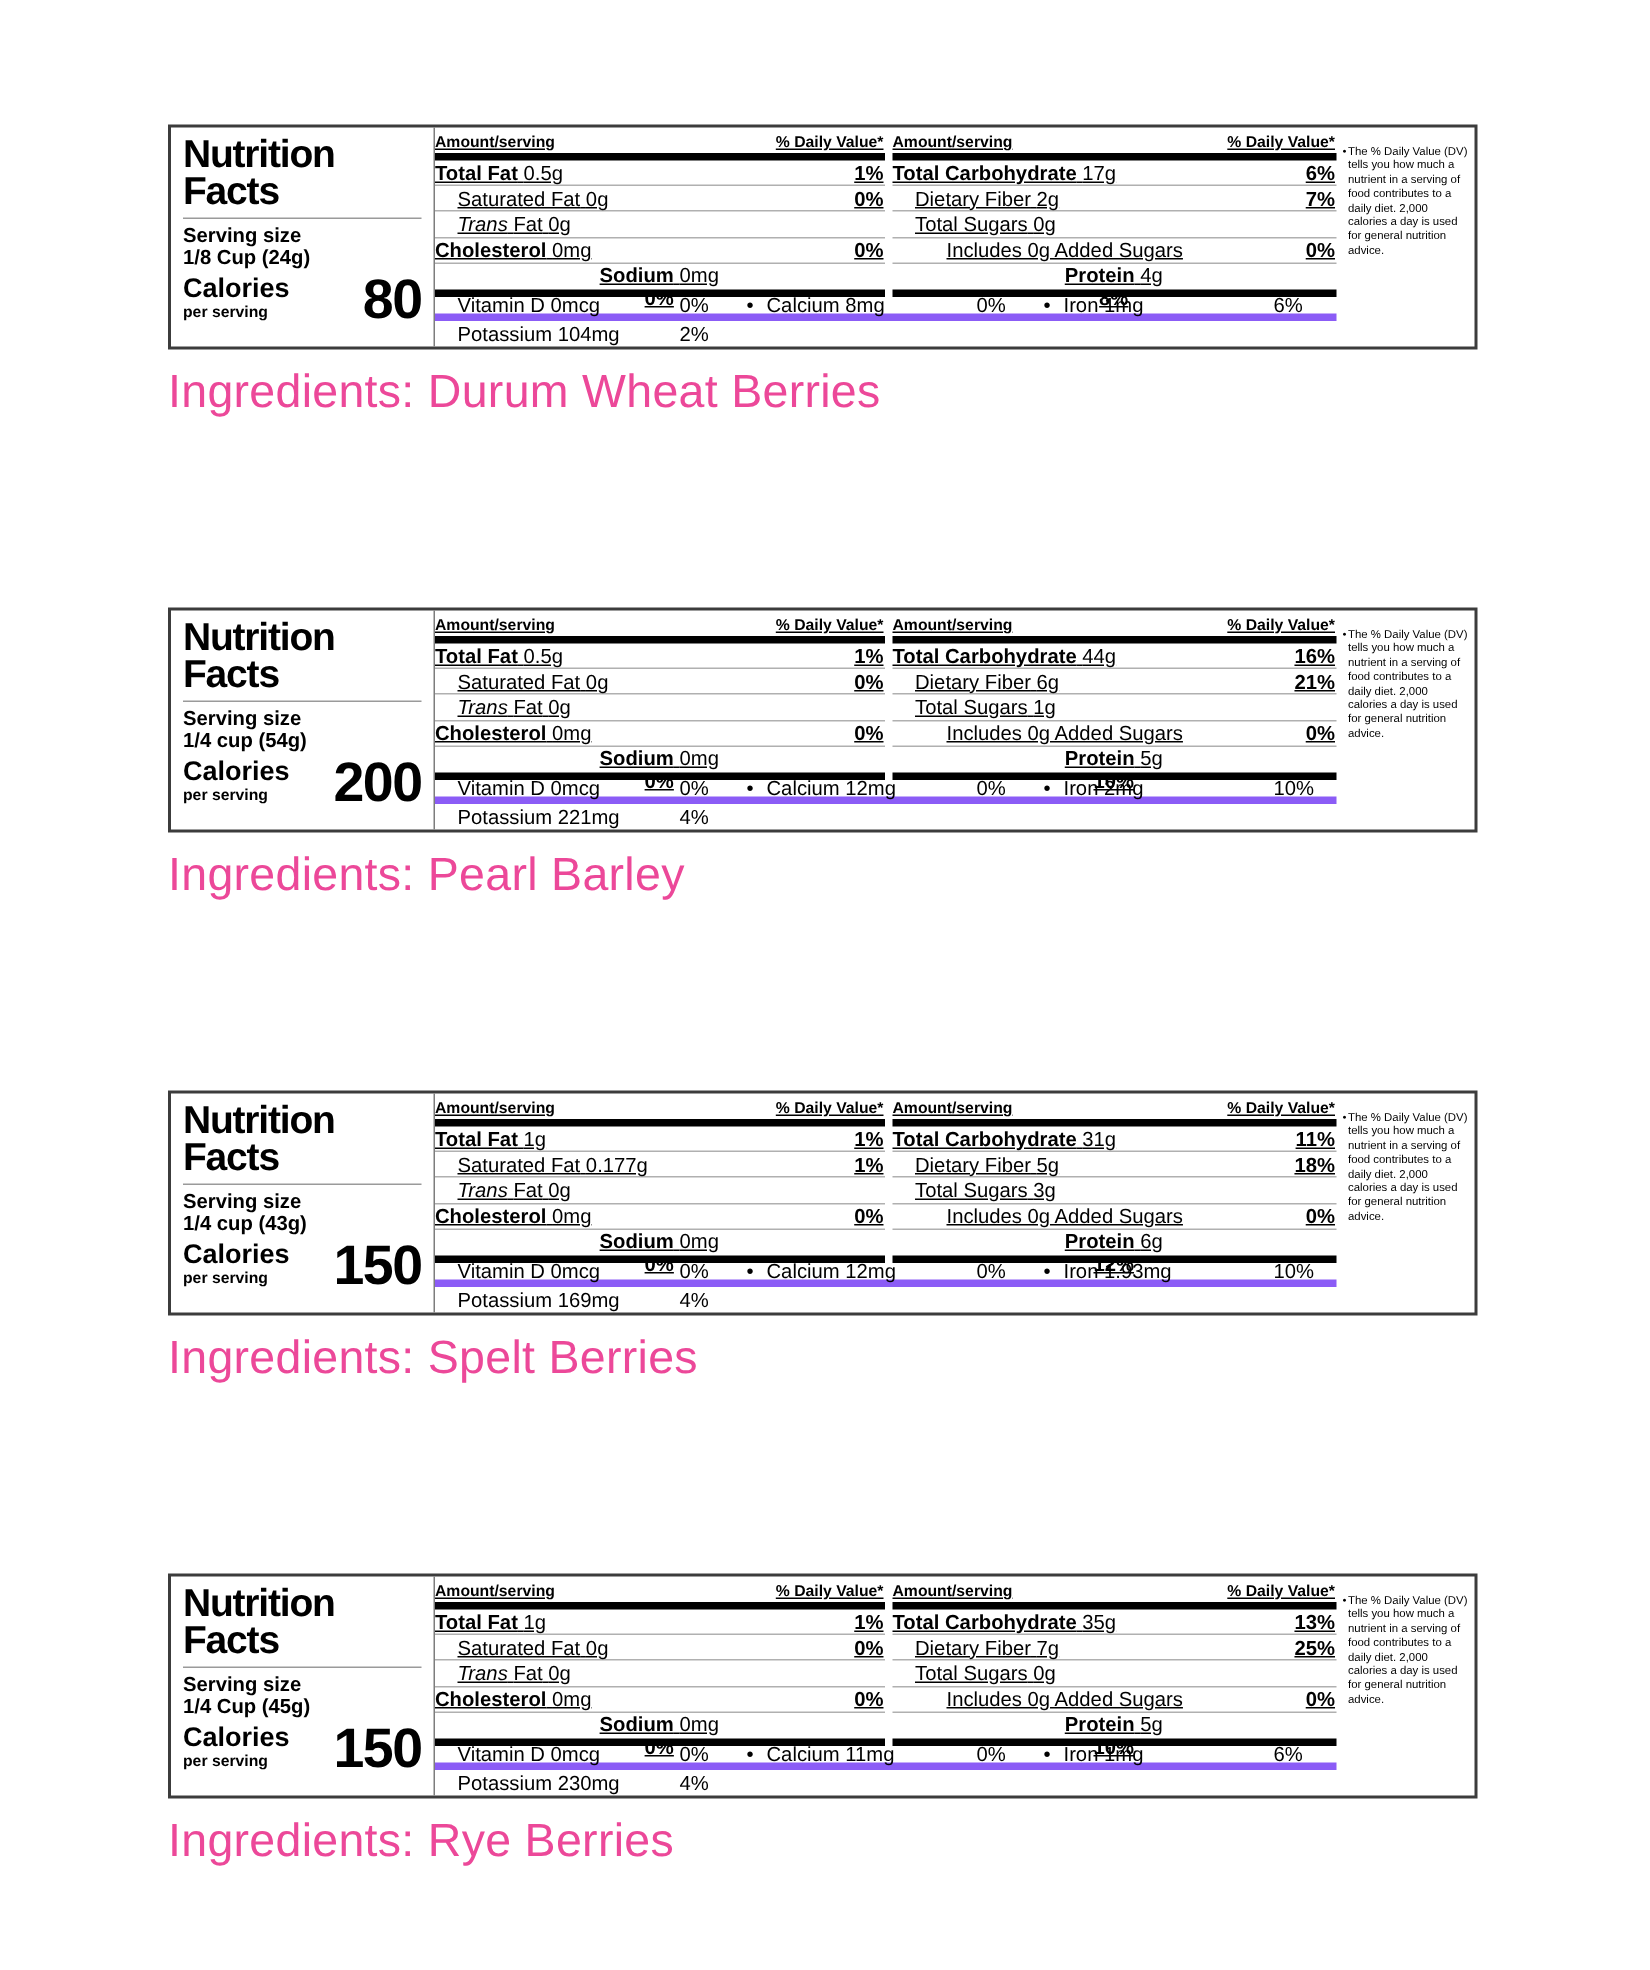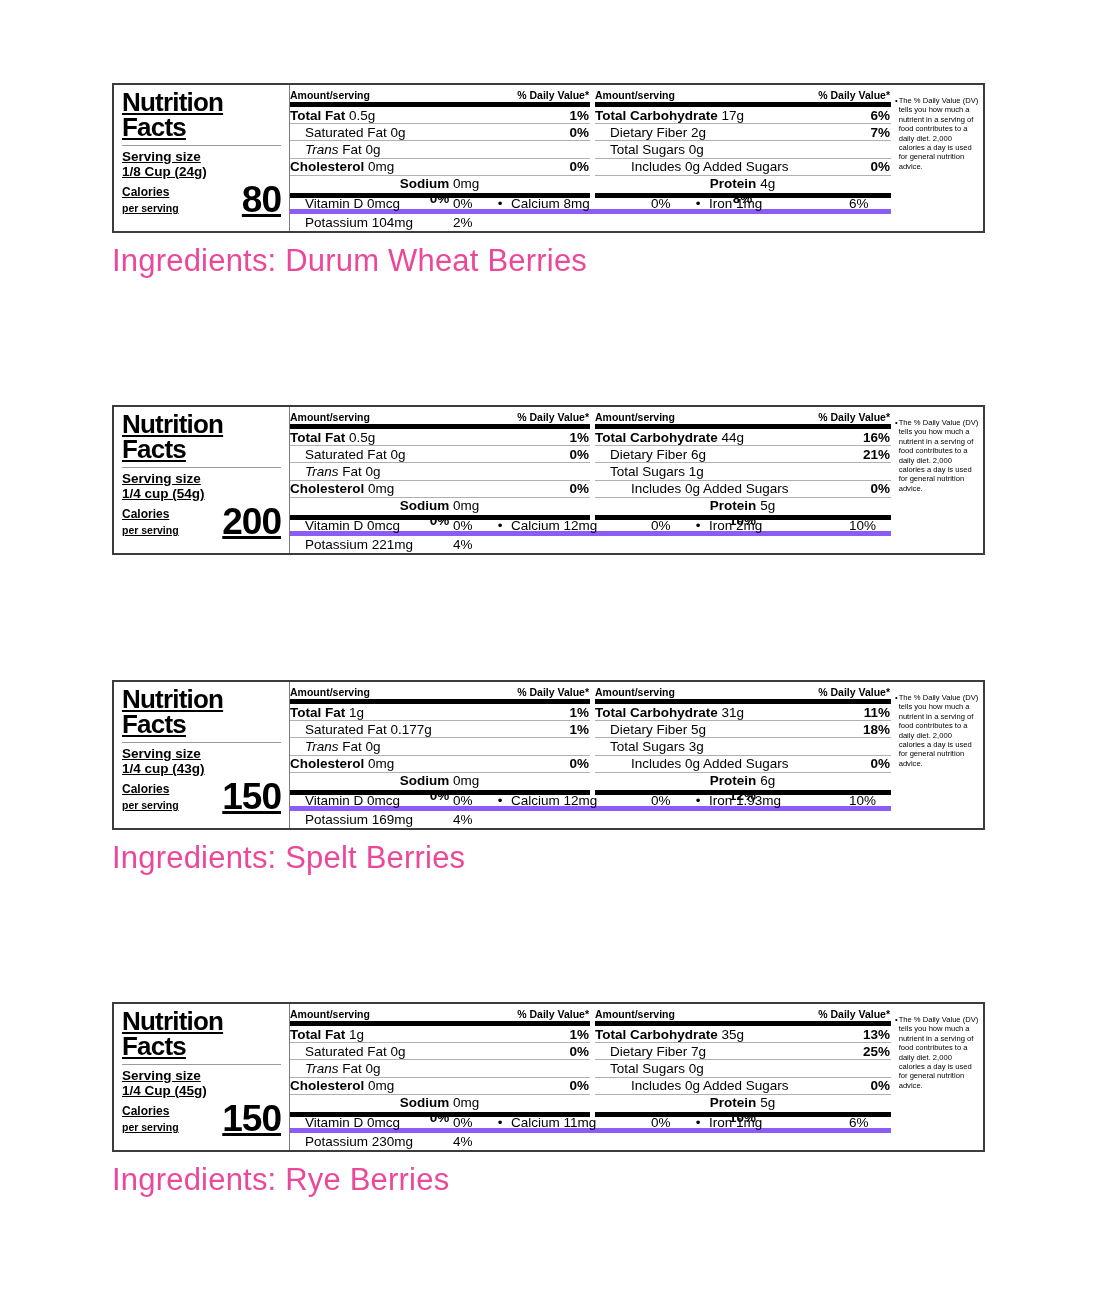--- a/index.html
+++ b/index.html
@@ -4,32 +4,32 @@
 <style>
   * { margin:0; padding:0; box-sizing:border-box; }
   html,body { width:1100px; height:1313px; background:#ffffff; overflow:hidden;
               font-family:"Liberation Sans","DejaVu Sans",sans-serif; color:#000; }
   .page { padding:83px 0 0 112px; }
   .product { margin-bottom:125px; width:873px; }
 
   
   .nf-box { display:flex; width:873px; height:150px; border:2px solid #3c3c3c; background:#fff; }
 
-  .panel-left { width:176px; border-right:1px solid #7d7d7d; padding:5px 8px 4px 8px; flex:none;text-decoration:underline; }
+  .panel-left { width:176px; border-right:1px solid #7d7d7d; padding:5px 8px 4px 8px; flex:none; }
   .nf-title { font-size:26px; font-weight:900; line-height:25px; letter-spacing:-0.8px; }
   .sep { height:1px; background:#9a9a9a; margin:5px 0 4px 0; }
   .ss { font-size:13.5px; font-weight:bold; line-height:14.5px; }
   .cal-row { display:flex; justify-content:space-between; align-items:flex-start; margin-top:4px; }
-  .cal-word { font-size:12px; font-weight:bold; line-height:19px; }
+  .cal-word { font-size:18px; font-weight:bold; line-height:19px; }
   .cal-sub { font-size:10.5px; font-weight:bold; line-height:12px; }
   .cal-num { font-size:37px; font-weight:800; line-height:33px; letter-spacing:-1px; }
 
   .main { flex:1; padding-top:4px; }
   .cols { display:flex; }
-  .col { width:300px; flex:none; }
+  .col { width:300px; flex:none;text-decoration:underline; }
   .col + .col { margin-left:5px; width:296px; }
   .col-head { display:flex; justify-content:space-between; align-items:flex-end; height:12px;
               font-size:10.5px; font-weight:bold; margin-bottom:1px; padding-right:1px; }
   .thick { height:5px; background:#000; }
   .nrow { display:flex; align-items:center; height:17.2px;
           font-size:13.5px; border-bottom:1px solid #b0b0b0; padding-right:1px; }
   .nrow.last { border-bottom:none;flex-direction:column; }
   .cell { flex:1; white-space:nowrap; }
   .ind1 { padding-left:15px; }
   .ind2 { padding-left:36px; }
@@ -265,20 +265,23 @@
           </div>
         </div>
       </div>
 
       <div class="fn">
         <span class="fn-bullet">•</span>
         <span class="fn-text">The % Daily Value (DV) tells you how much a nutrient in a serving of food contributes to a daily diet. 2,000 calories a day is used for general nutrition advice.</span>
       </div>
     </div>
 
+    <div class="ingredients">
+      <span>Ingredients: Pearl Barley</span>
+    </div>
   </section>
 
   <section class="product">
     <div class="nf-box">
 
       <div class="panel-left">
         <div class="nf-title">
           <div>Nutrition</div>
           <div>Facts</div>
         </div>

